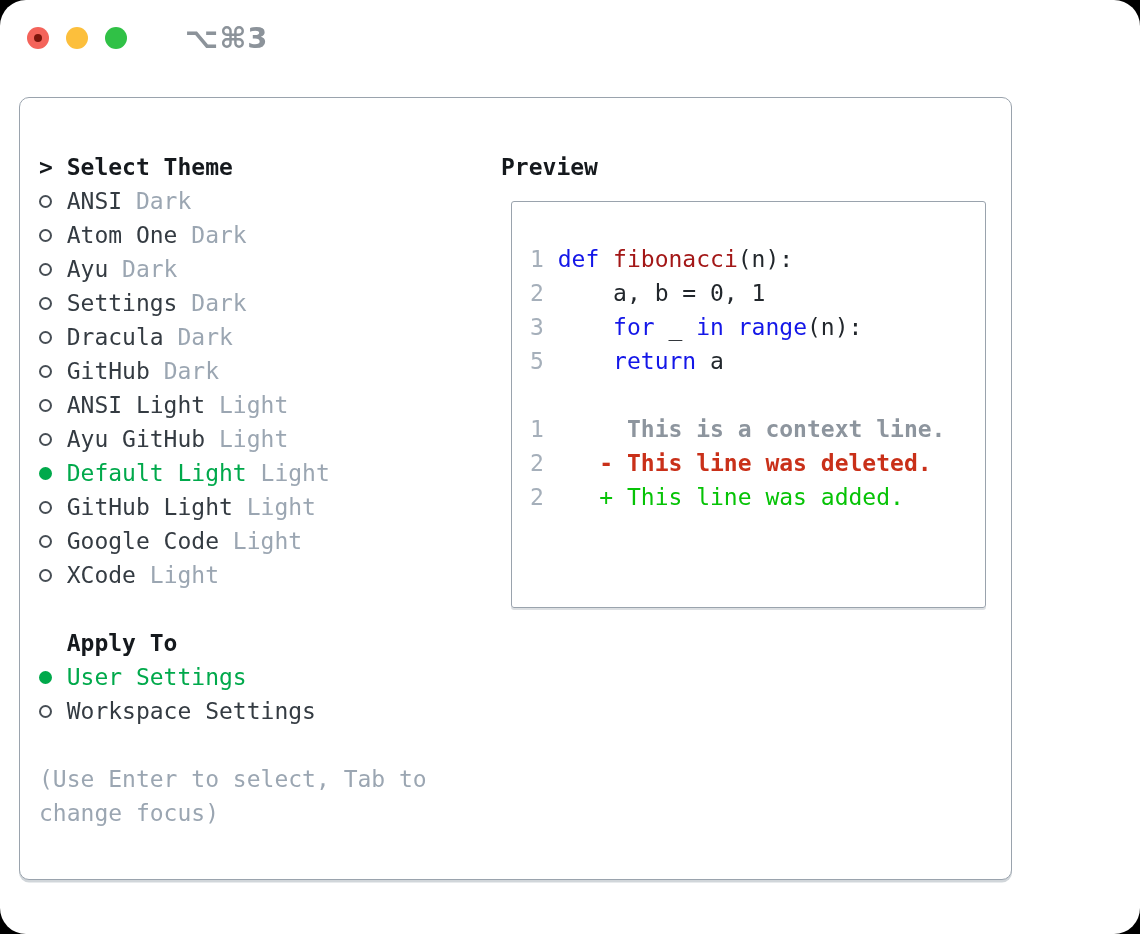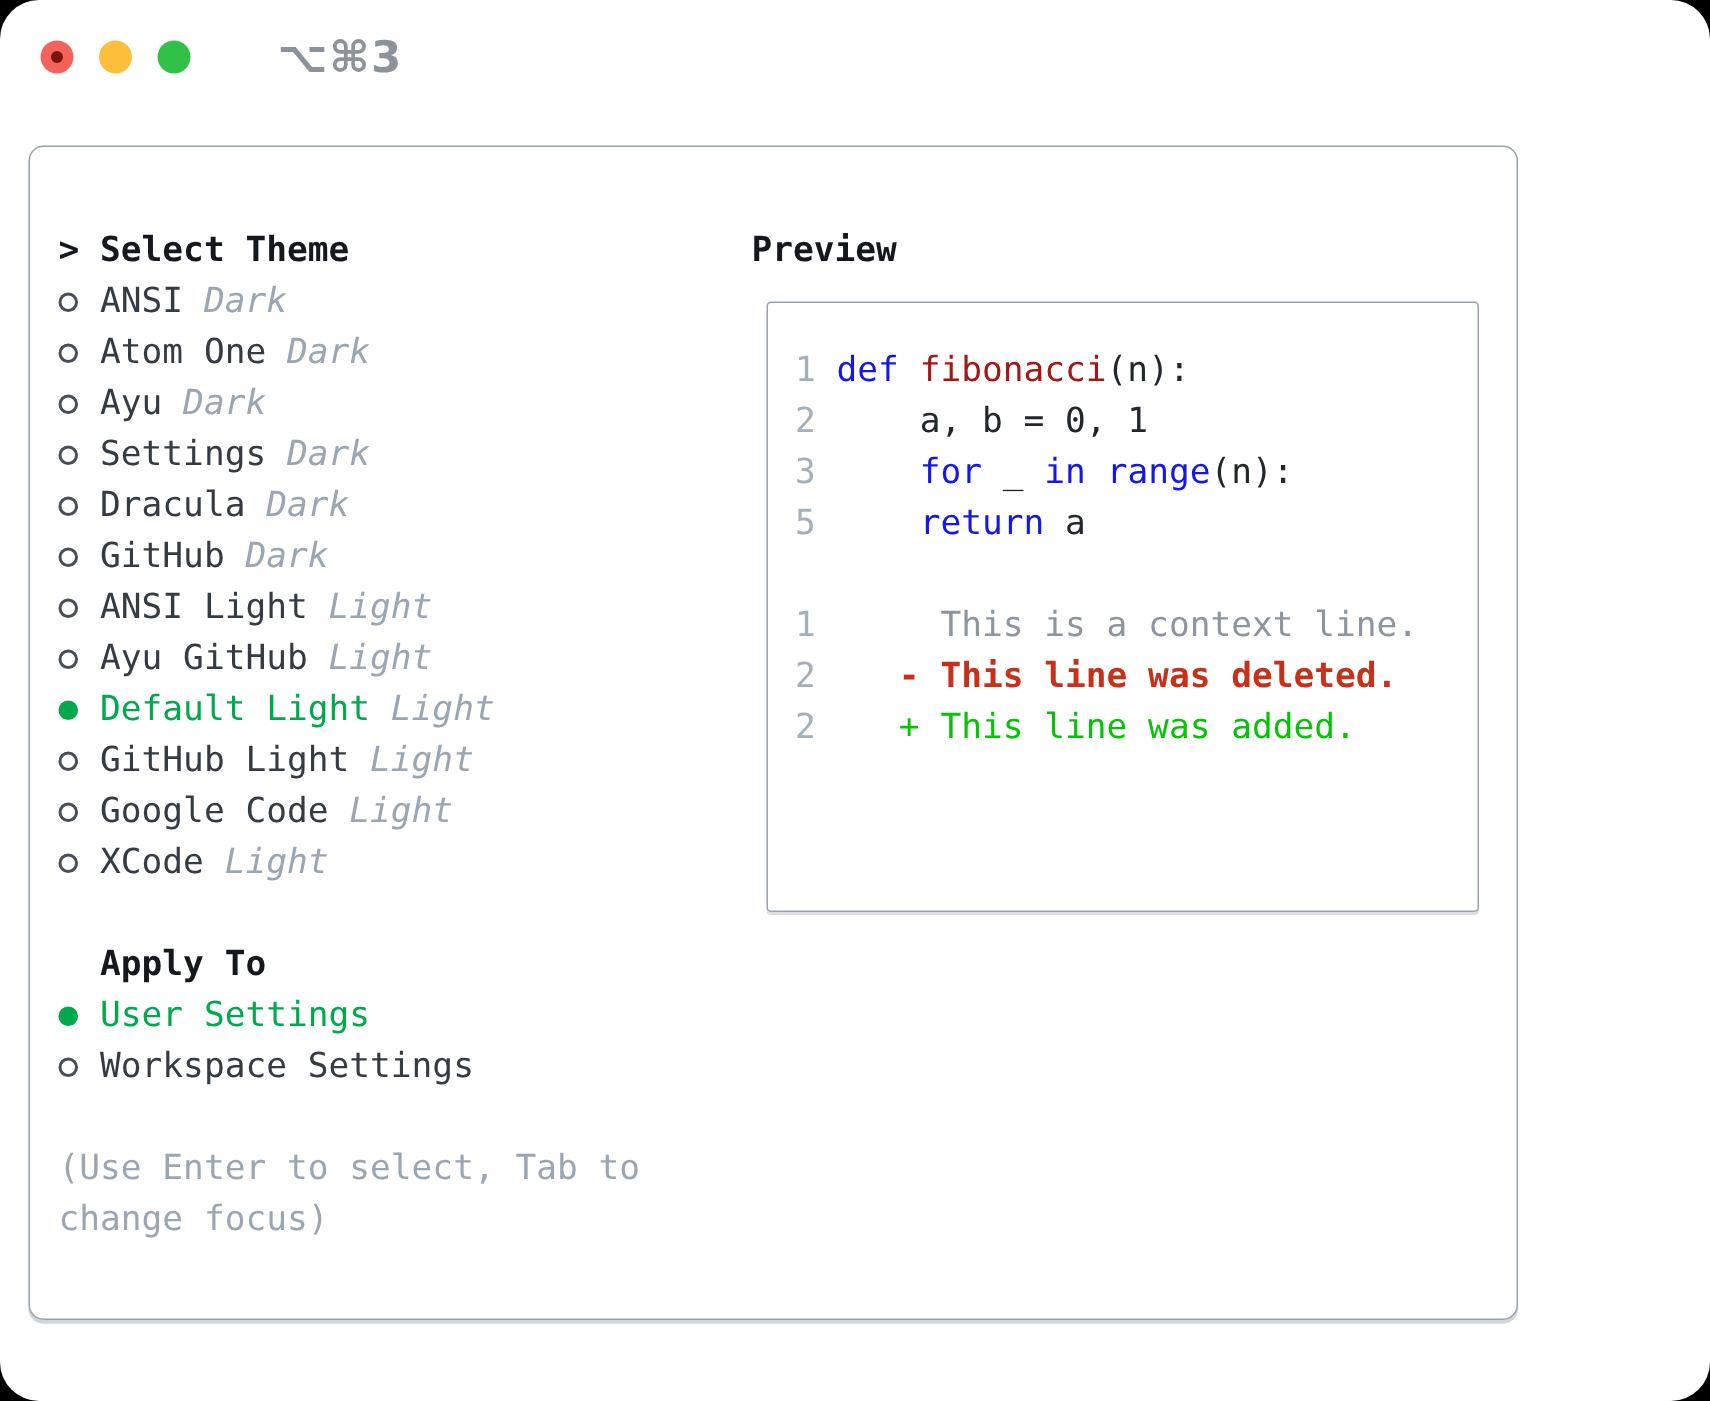--- a/index.html
+++ b/index.html
@@ -23,38 +23,38 @@
          box-shadow:0 2.5px 0 rgba(154,163,173,.45);box-sizing:border-box;font-size:23px;}
 
   
   .left-col{position:absolute;left:19px;top:52px;width:455px;}
   .row{display:flex;align-items:center;height:34px;white-space:pre;}
   .marker{width:27.7px;flex:0 0 27.7px;display:inline-flex;align-items:center;}
   .circle{width:13px;height:13px;border:2px solid #474e55;border-radius:50%;box-sizing:border-box;}
   .sel .circle{background:var(--selected_green,#00a94b);border-color:var(--selected_green,#00a94b);}
   .sel .name{color:var(--selected_green,#00a94b);}
   .name{color:var(--item_text,#343b42);}
-  .variant{color:var(--muted_text,#9ba6b2);margin-left:13.85px;font-style:italic;}
+  .variant{color:var(--muted_text,#9ba6b2);margin-left:13.85px;}
   .hdr{font-weight:bold;color:var(--header_text,#15191d);}
   .prompt{font-weight:bold;color:var(--header_text,#15191d);}
   .spacer{height:34px;}
   .help-line{height:34px;line-height:34px;color:var(--muted_text,#9ba6b2);white-space:pre;}
 
   
   .preview-title{position:absolute;left:481px;top:52px;height:34px;line-height:34px;
                  font-weight:bold;color:var(--header_text,#15191d);}
   .preview-box{position:absolute;left:491px;top:103px;width:475px;height:407px;box-sizing:border-box;
                border:1.5px solid var(--border_gray,#9aa3ad);border-radius:3px;
-               box-shadow:0 2px 0 rgba(154,163,173,.35);padding:28px 0 0 18px;overflow:hidden;}
+               box-shadow:0 2px 0 rgba(154,163,173,.35);padding:40px 0 0 18px;overflow:hidden;}
   .code-line{height:34px;line-height:34px;white-space:pre;}
   .tok-num{color:var(--line_number,#a5afba);}
   .tok-kw{color:var(--keyword_blue,#1417e8);}
   .tok-fn{color:var(--function_red,#a31717);}
   .tok-plain{color:var(--code_text,#22272c);}
-  .tok-ctx{color:var(--context_gray,#8d959e);}
+  .tok-ctx{color:var(--context_gray,#8d959e);font-weight:bold;}
   .tok-del{color:var(--deleted_red,#c93019);font-weight:bold;}
   .tok-add{color:var(--added_green,#06c306);margin-top:17px;}
 </style>
 </head>
 <body>
 
 <div class="app">
 
   <div class="titlebar">
     <button class="dot dot-red">

